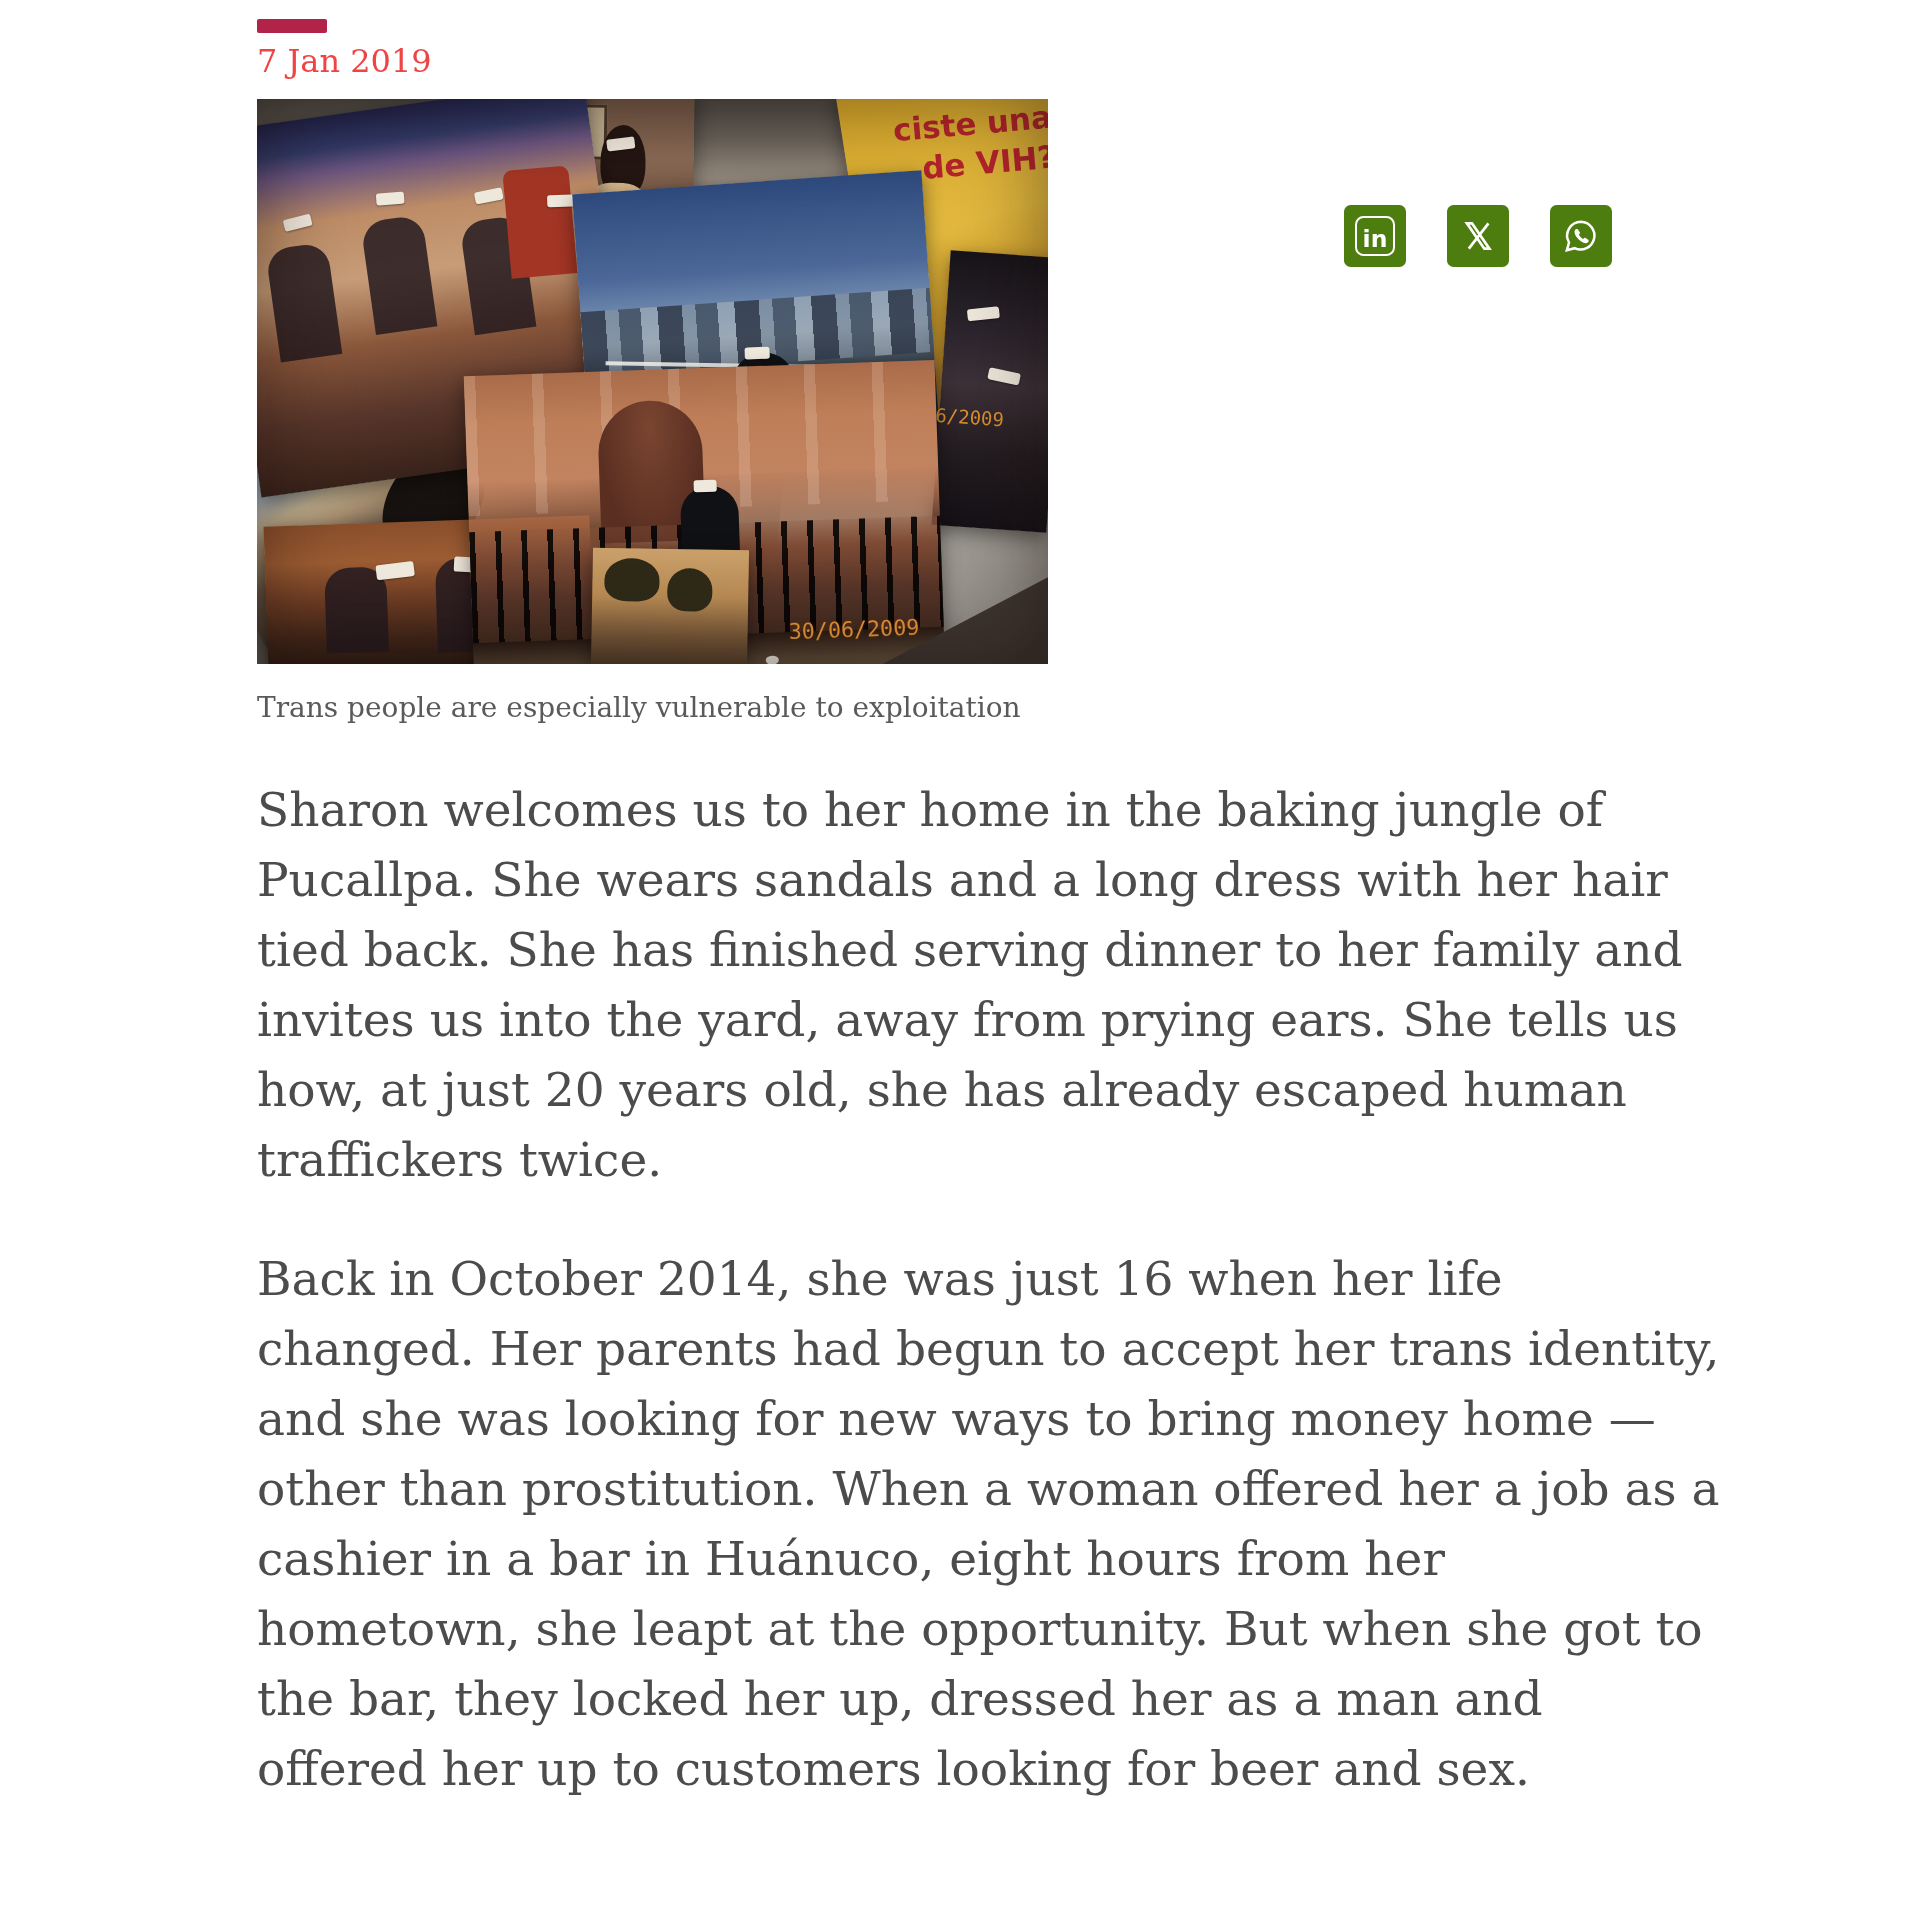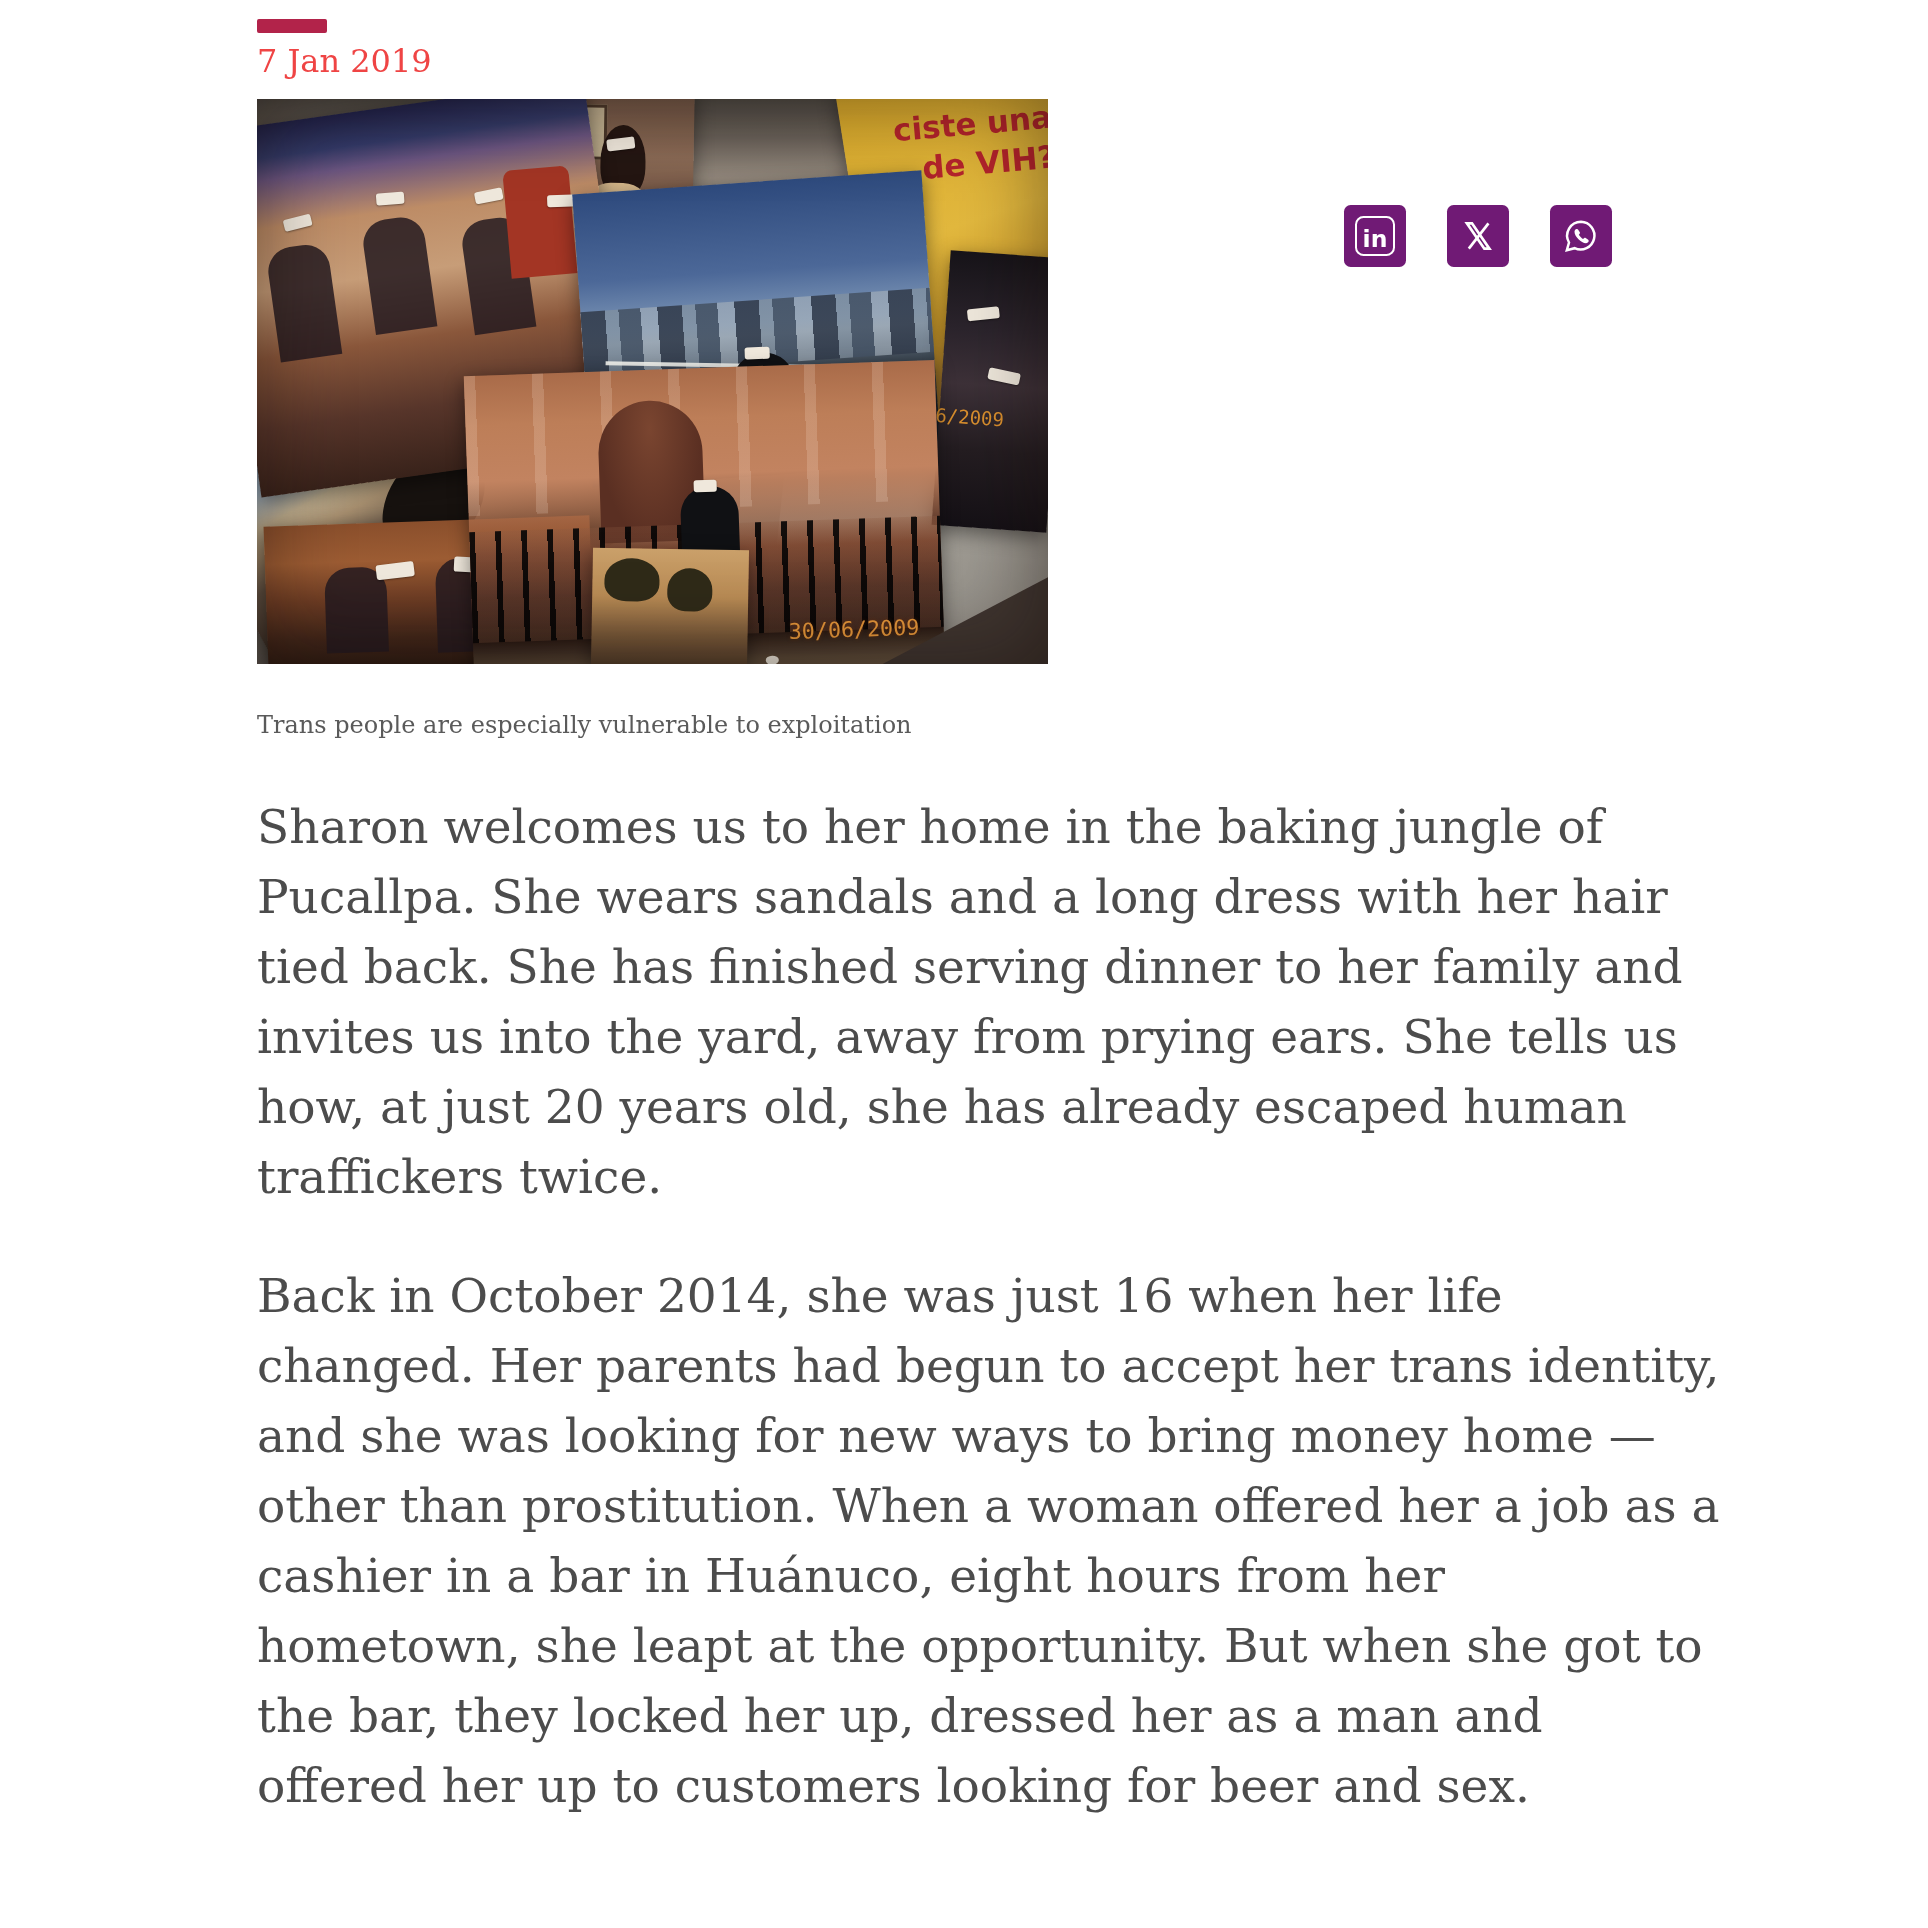--- a/index.html
+++ b/index.html
@@ -55,21 +55,21 @@
     position: absolute;
     left: 1344px;
     top: 205px;
     display: flex;
     gap: 41px;
   }
   .share-btn {
     width: 62px;
     height: 62px;
     border-radius: 6.6px;
-    background: #701a75;
+    background: #4d7c0f;
     display: flex;
     align-items: center;
     justify-content: center;
     cursor: pointer;
   }
   .li-box {
     width: 40px;
     height: 40px;
     border: 2.8px solid #ffffff;
     border-radius: 8.5px;
@@ -288,22 +288,22 @@
     z-index: 1;
   }
   .dark-corner {
     left: 617px; top: 476px; width: 179px; height: 94px;
     clip-path: polygon(100% 0, 100% 100%, 0 100%);
     background: #3f3530;
     box-shadow: none;
     z-index: 13;
   }
   .caption {
-    margin-top: 41px;
-    font-size: 24px;
+    margin-top: 24px;
+    font-size: 28px;
     line-height: 40px;
     color: #5a5a5a;
   }
   .body-text { margin-top: 47px; }
   .body-text p {
     margin: 0 0 49px 0;
     max-width: 1464px;
     font-size: 47px;
     line-height: 70px;
     color: #4c4c4c;

